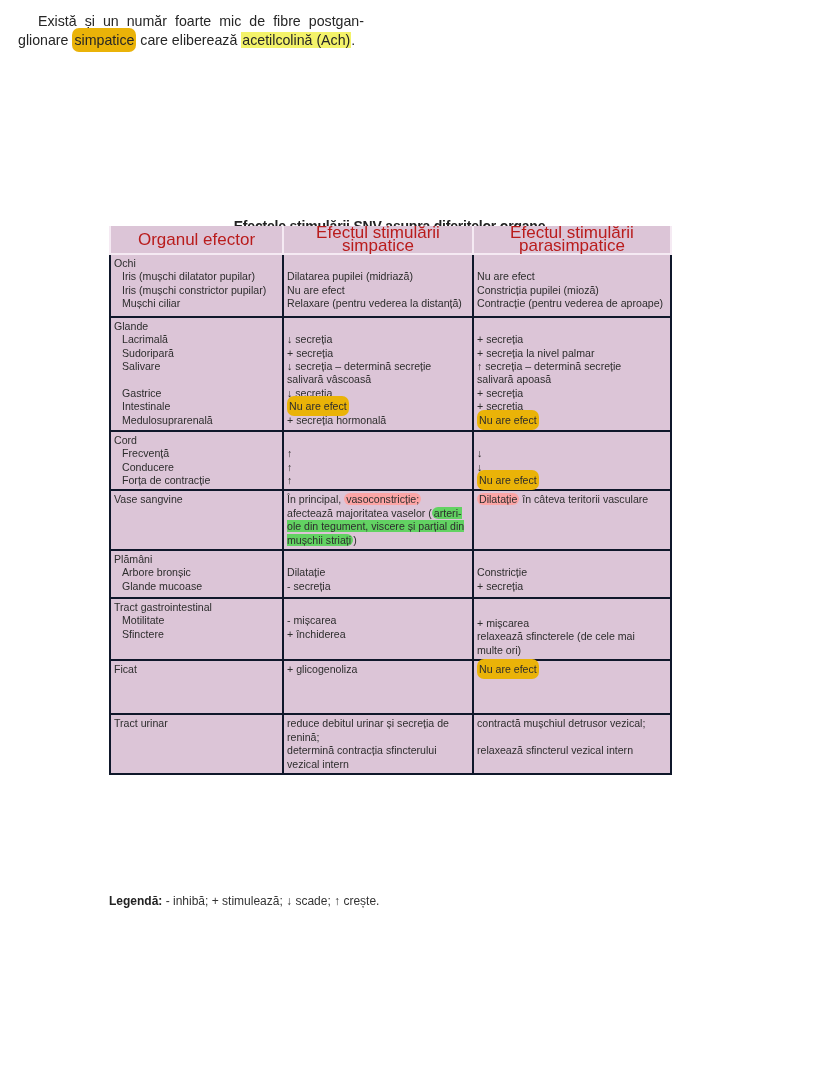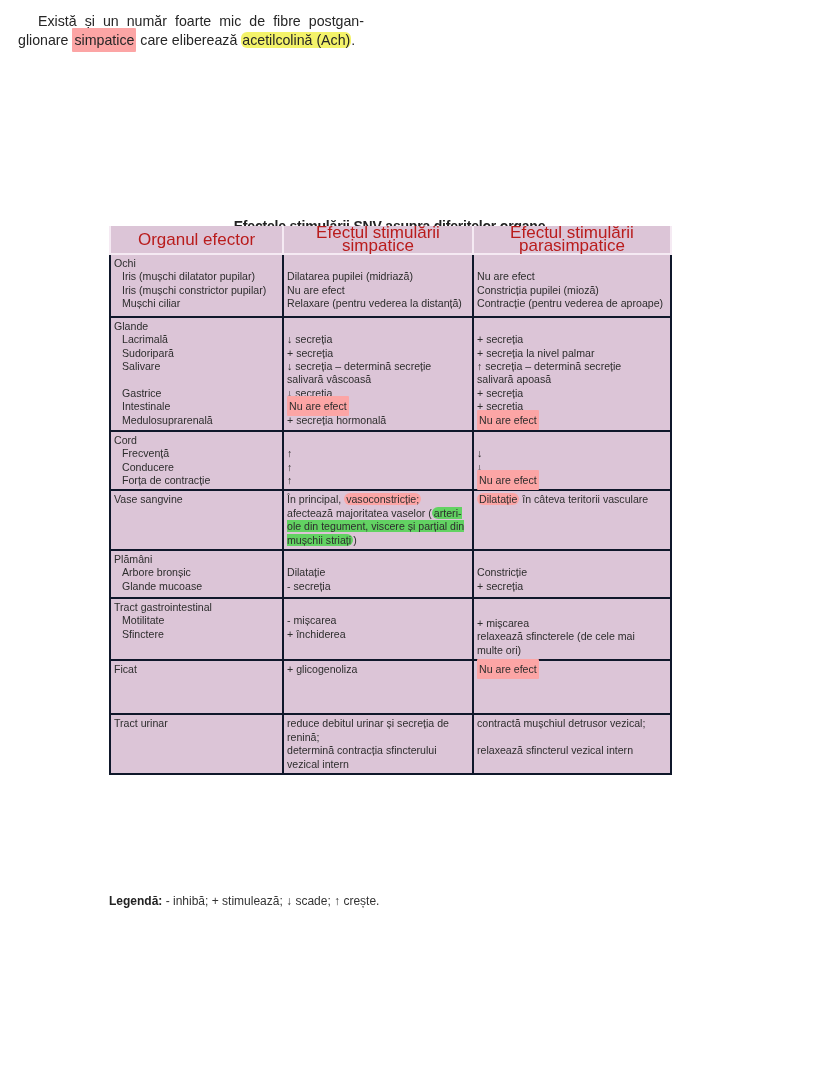--- a/index.html
+++ b/index.html
@@ -1,22 +1,22 @@
 <!DOCTYPE html>
 <html><head>
 <meta charset="utf-8">
 <style>
   html, body { margin: 0; padding: 0; background: #ffffff; }
   body { width: 828px; height: 1070px; position: relative; overflow: hidden;
          font-family: "Liberation Sans", "DejaVu Sans", sans-serif; color: #2a2a2a; }
   .intro { position: absolute; left: 18px; top: 12px; width: 346px;
            font-size: 14.2px; line-height: 18.6px; text-align: justify; color: #262626; }
   .intro p { margin: 0; text-indent: 20px; }
-  .hl-cyan { background: #fca5a5; border-radius: 1px; padding: 4px 2px; }
-  .hl-yellow { background: #f4f36a; border-radius: 6px; padding: 0 1px; }
+  .hl-cyan { background: #eab308; border-radius: 7px; padding: 4px 2px; }
+  .hl-yellow { background: #f4f36a; border-radius: 0; padding: 0 1px; }
   .hl-pink { background: #fca5a5; border-radius: 7px; padding: 0 2px; }
   .hl-green { background: #62d262; border-radius: 7px; padding: 0 2px; }
 
   .caption { position: absolute; left: 109px; width: 561px; top: 218px;
              text-align: center; font-size: 14px; font-weight: bold; color: #222;
              letter-spacing: -0.2px; }
 
   table.snv { position: absolute; left: 109px; top: 226px; width: 561px;
               border-collapse: collapse; table-layout: fixed;
               font-size: 10.6px; line-height: 13.4px; color: #2d2d2d; }

